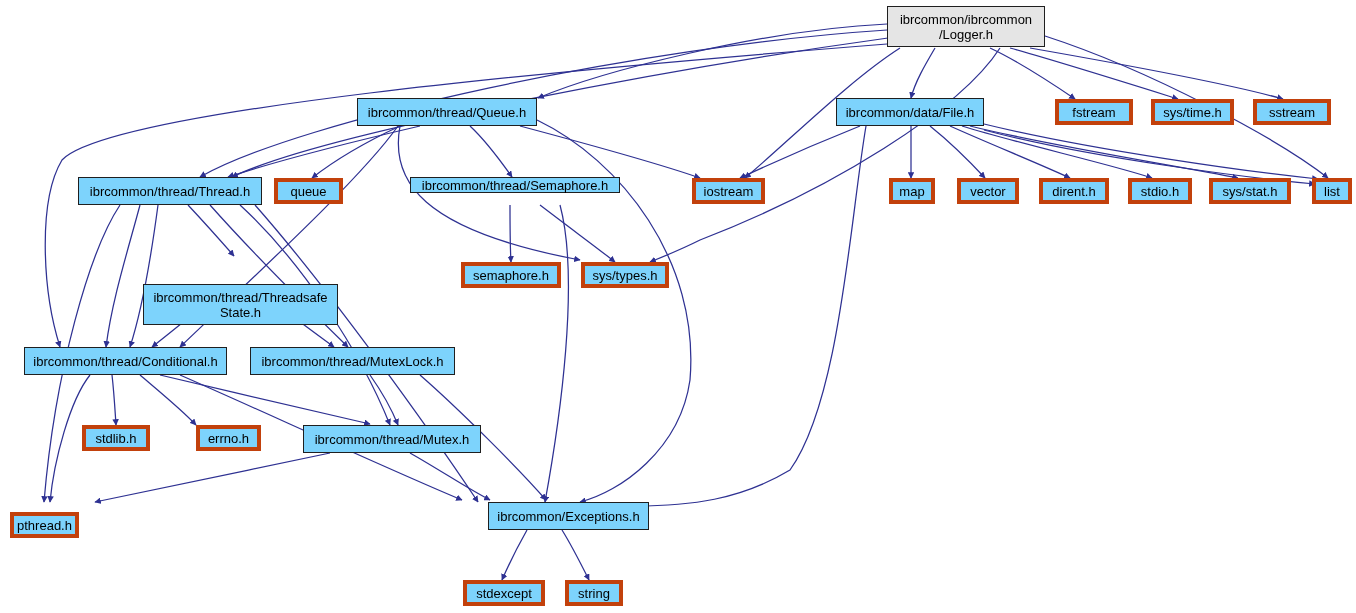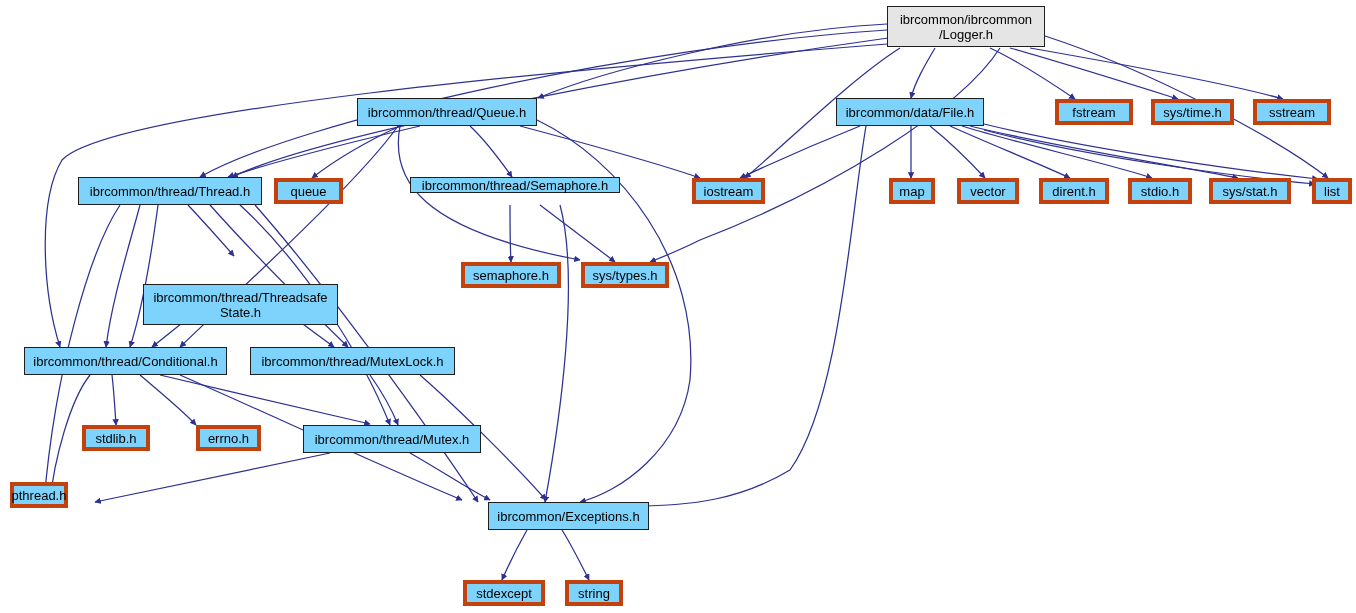--- a/index.html
+++ b/index.html
@@ -133,18 +133,18 @@
       <div class="node leaf" style="left: 1312px; top: 178px; width: 40px; height: 26px;">list</div>
       <div class="node hdr" style="left: 143px; top: 256px; width: 195px; height: 41px; margin-top: 28px;">ibrcommon/thread/Threadsafe
 State.h</div>
       <div class="node leaf" style="left: 461px; top: 262px; width: 100px; height: 26px;">semaphore.h</div>
       <div class="node leaf" style="left: 581px; top: 262px; width: 88px; height: 26px;">sys/types.h</div>
       <div class="node hdr" style="left: 24px; top: 347px; width: 203px; height: 28px;">ibrcommon/thread/Conditional.h</div>
       <div class="node hdr" style="left: 250px; top: 347px; width: 205px; height: 28px;">ibrcommon/thread/MutexLock.h</div>
       <div class="node leaf" style="left: 82px; top: 425px; width: 68px; height: 26px;">stdlib.h</div>
       <div class="node leaf" style="left: 168px; top: 425px; width: 65px; height: 26px; margin-left: 28px;">errno.h</div>
       <div class="node hdr" style="left: 303px; top: 425px; width: 178px; height: 28px;">ibrcommon/thread/Mutex.h</div>
-      <div class="node leaf" style="left: 10px; top: 482px; width: 58px; height: 26px;">pthread.h</div>
+      <div class="node leaf" style="left: 10px; top: 512px; width: 69px; height: 26px;">pthread.h</div>
       <div class="node hdr" style="left: 488px; top: 502px; width: 161px; height: 28px;">ibrcommon/Exceptions.h</div>
       <div class="node leaf" style="left: 463px; top: 580px; width: 82px; height: 26px;">stdexcept</div>
       <div class="node leaf" style="left: 565px; top: 580px; width: 58px; height: 26px;">string</div>
     </div>
 </div>
 
 </body></html>

